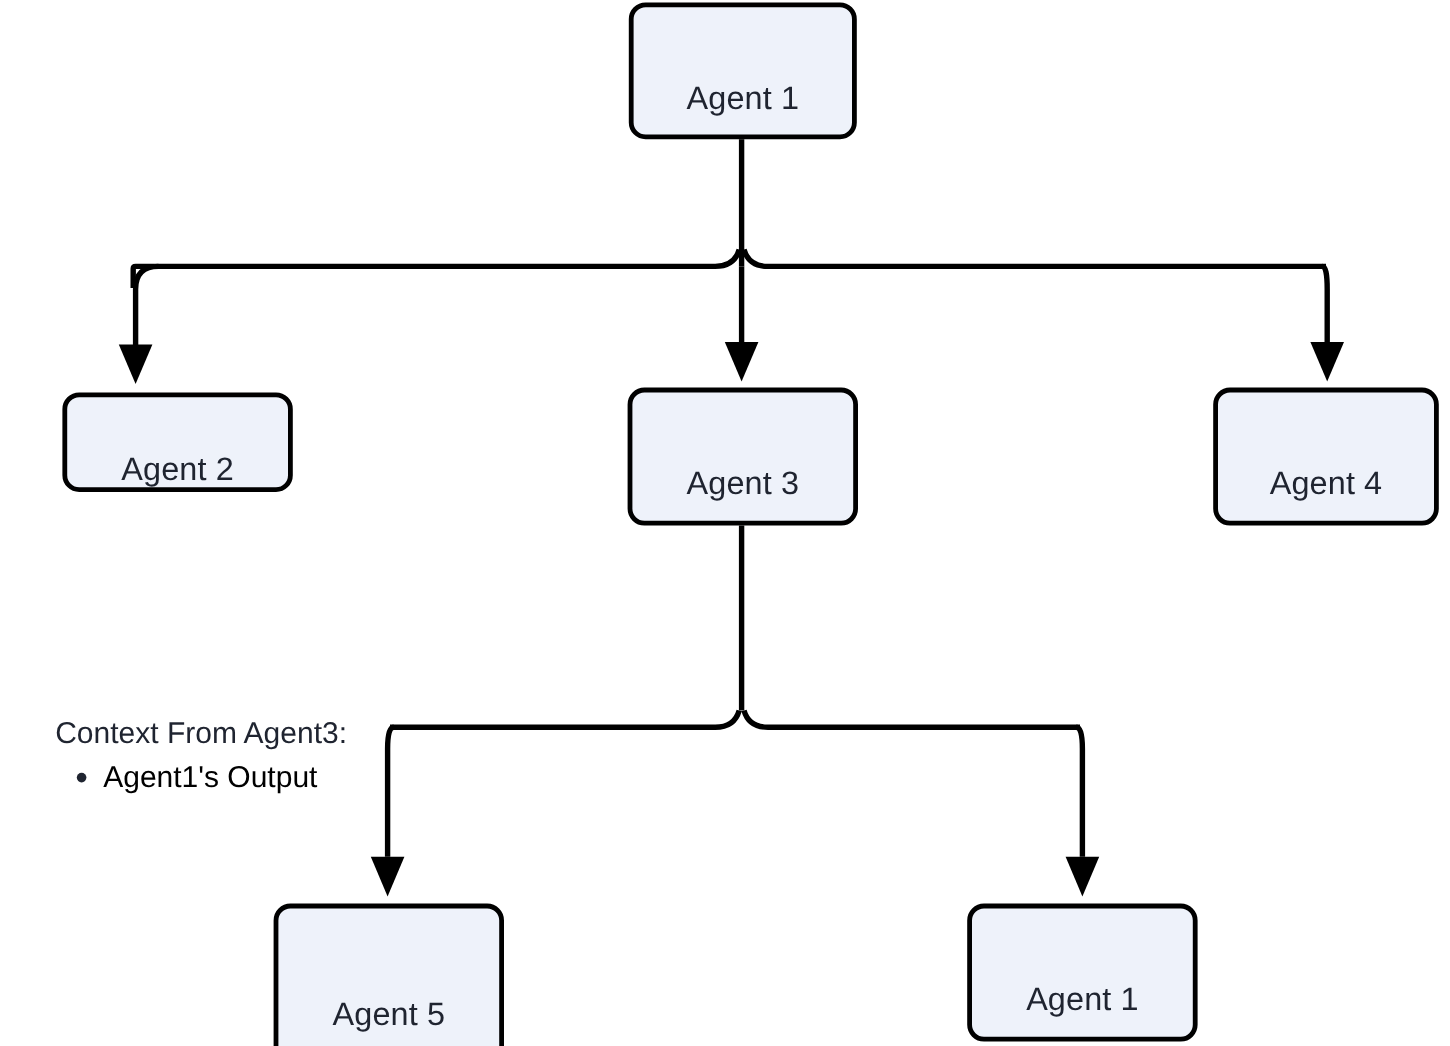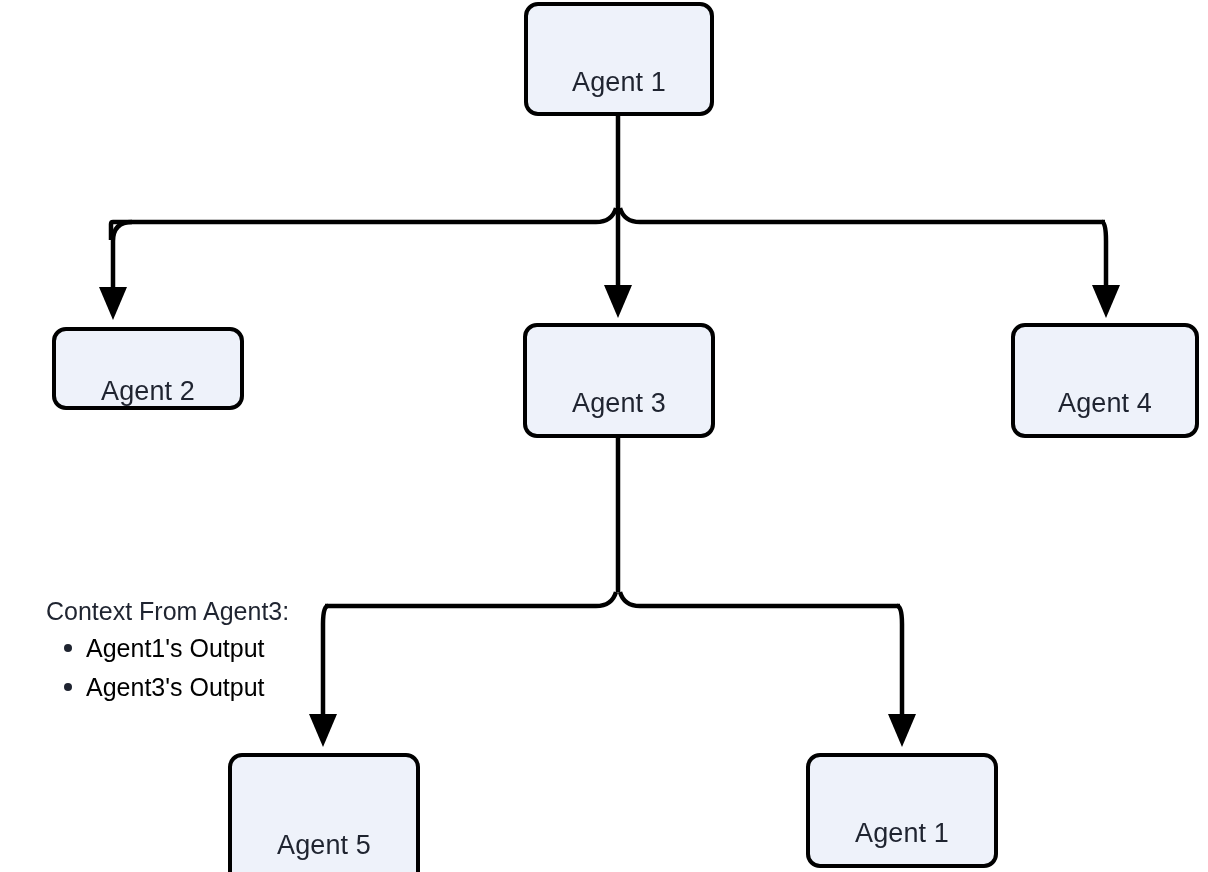--- a/index.html
+++ b/index.html
@@ -148,20 +148,16 @@
     <span class="node-label">Agent 1</span>
   </div>
 
   <div id="context-note">
     <p class="note-title">Context From Agent3:</p>
     <ul class="note-list">
       <li class="note-item">
         <span class="note-bullet"></span>
         <span>Agent1's Output</span>
       </li>
-      <li class="note-item">
-        <span class="note-bullet"></span>
-        <span>Agent3's Output</span>
-      </li>
     </ul>
   </div>
 
 </div>
 
 </body></html>

